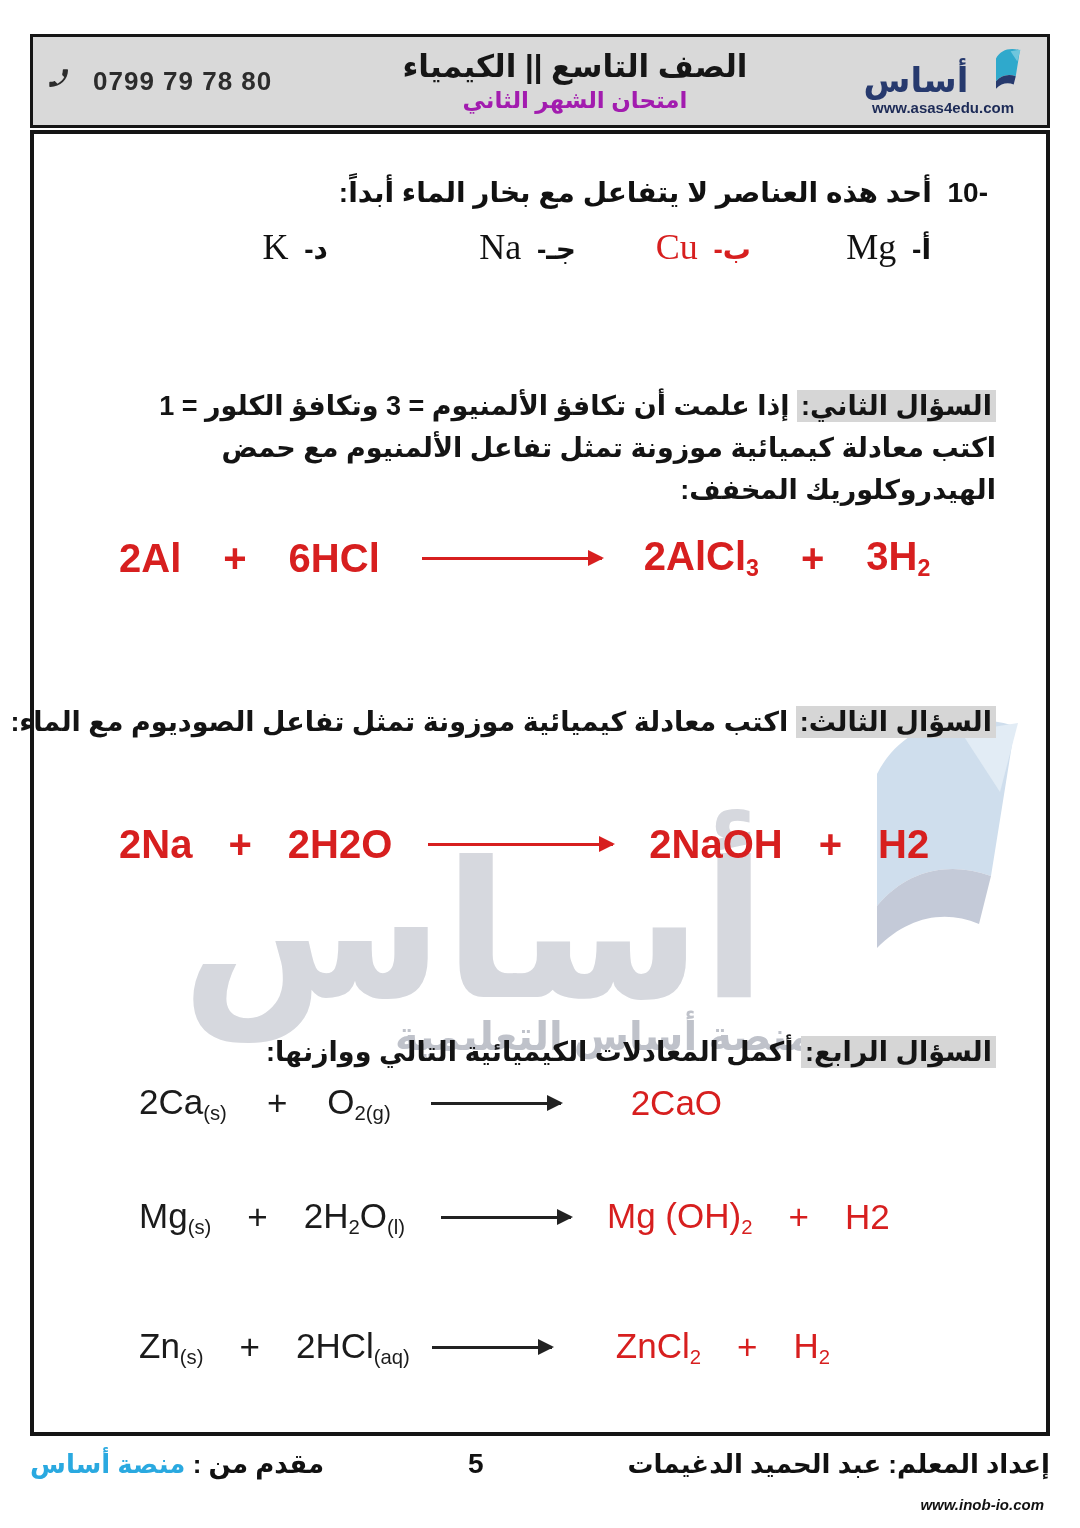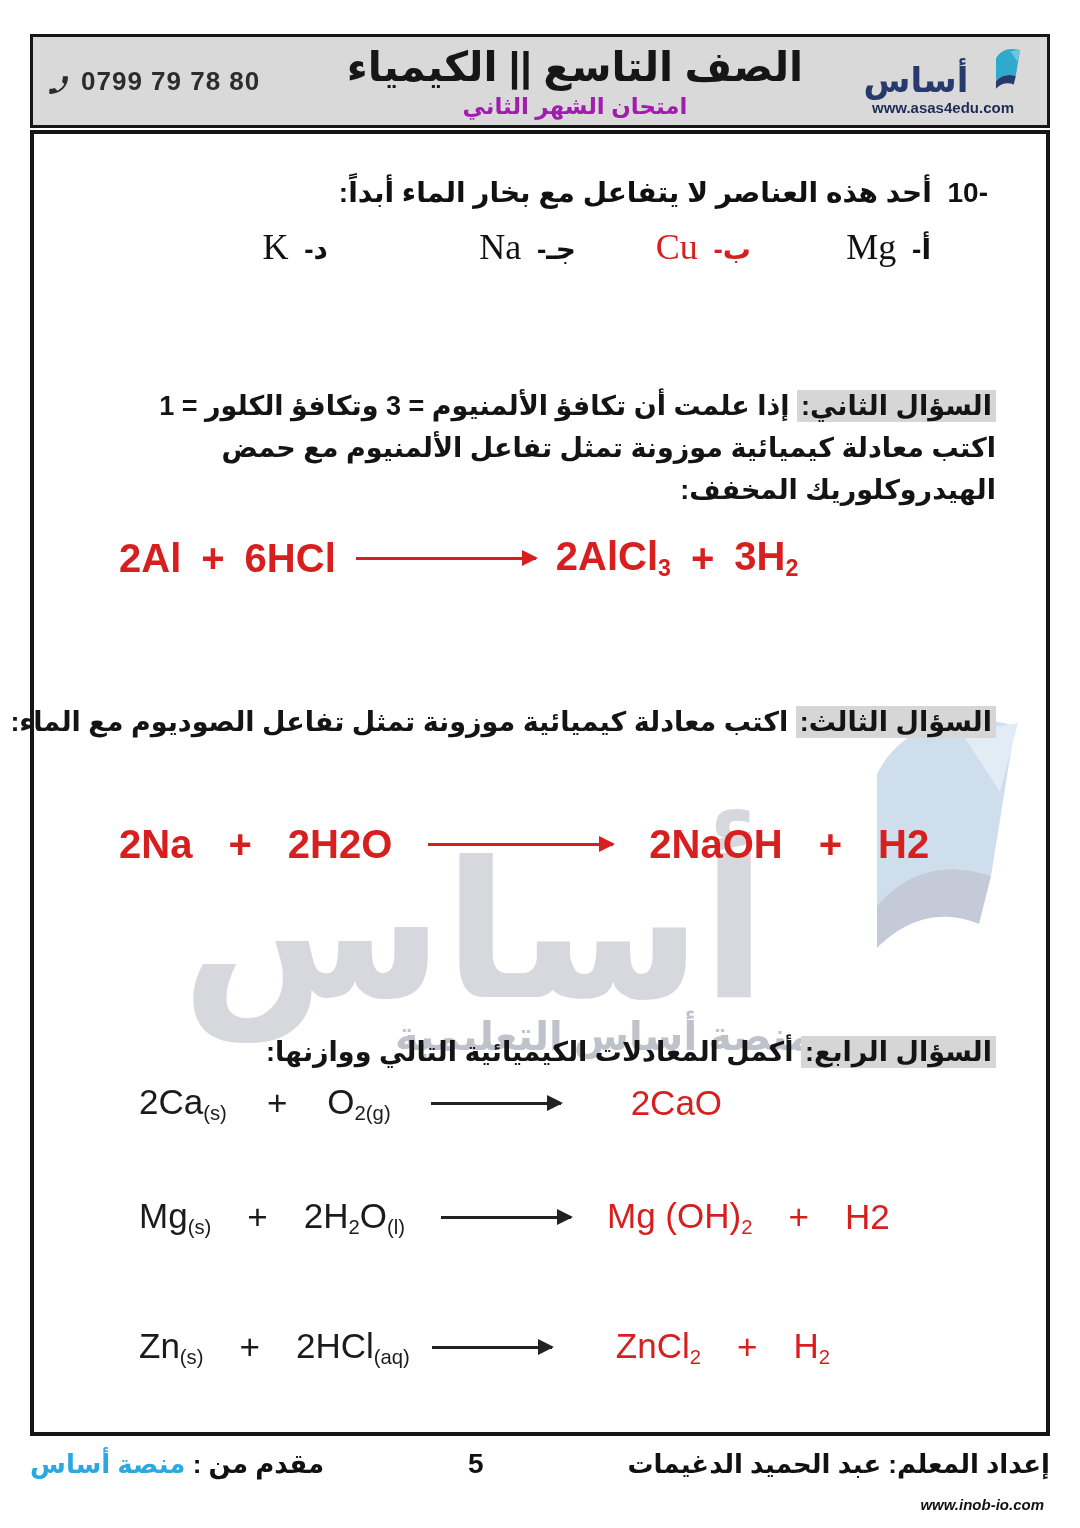--- a/index.html
+++ b/index.html
@@ -24,27 +24,27 @@
   }
   
   .header{
     position:absolute;left:30px;right:30px;top:34px;height:94px;
     background:var(--header-bg);
     border:3px solid #151515;
     display:flex;align-items:center;justify-content:space-between;
     padding:0 14px;
   }
   .phone{
-    display:flex;align-items:flex-end;gap:10px;
+    display:flex;align-items:flex-start;gap:22px;
     font-size:26px;font-weight:bold;color:#2c2c2c;letter-spacing:1px;
     min-width:250px;
   }
   .phone svg{width:24px;height:24px;fill:#2c2c2c;transform:scaleX(-1);}
   .header-center{flex:1;text-align:center;direction:rtl;}
-  .header-title{font-size:41px;font-weight:bold;color:#161616;}
+  .header-title{font-size:31px;font-weight:bold;color:#161616;}
   .header-subtitle{font-size:23px;font-weight:bold;color:#a21caf;margin-top:2px;}
   .brand{display:flex;flex-direction:column;align-items:center;min-width:180px;}
   .brand-row{display:flex;align-items:flex-end;gap:2px;}
   .brand-word{font-size:34px;font-weight:bold;color:var(--navy);direction:rtl;line-height:1;}
   .brand-url{font-size:15px;font-weight:bold;color:#1d2b57;margin-top:2px;}
   
   .main-box{
     position:absolute;left:30px;right:30px;top:130px;height:1306px;
     border:4px solid #151515;background:#fff;
   }
@@ -88,21 +88,21 @@
   .q3{top:568px;width:920px;white-space:nowrap;}
   .q4{top:898px;width:600px;white-space:nowrap;}
   .qlabel{background:var(--hl);padding:1px 4px;}
   
   .eq{
     position:absolute;display:flex;align-items:center;white-space:nowrap;
   }
   .eq .tok{display:inline-block;}
   .eq sub{font-size:0.58em;vertical-align:-0.28em;}
   .eq-red{color:var(--red);font-weight:bold;font-size:40px;}
-  .eq1{top:400px;left:85px;gap:20px;}
+  .eq1{top:400px;left:85px;gap:42px;}
   .eq2{top:688px;left:85px;gap:36px;}
   .eq-q4{font-size:35px;font-weight:500;color:#1b1b1b;}
   .eq3{top:948px;left:105px;gap:40px;}
   .eq4{top:1062px;left:105px;gap:36px;}
   .eq5{top:1192px;left:105px;gap:36px;}
   .tok.red{color:var(--red);}
   
   .arrow{position:relative;height:3px;background:#222;display:inline-block;}
   .arrow::after{
     content:"";position:absolute;right:-2px;top:-7px;

